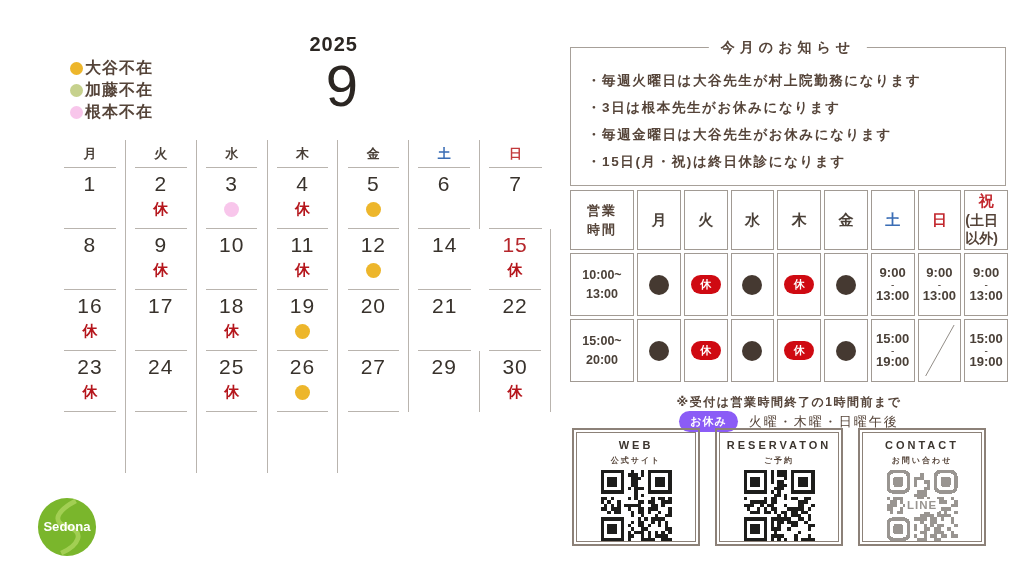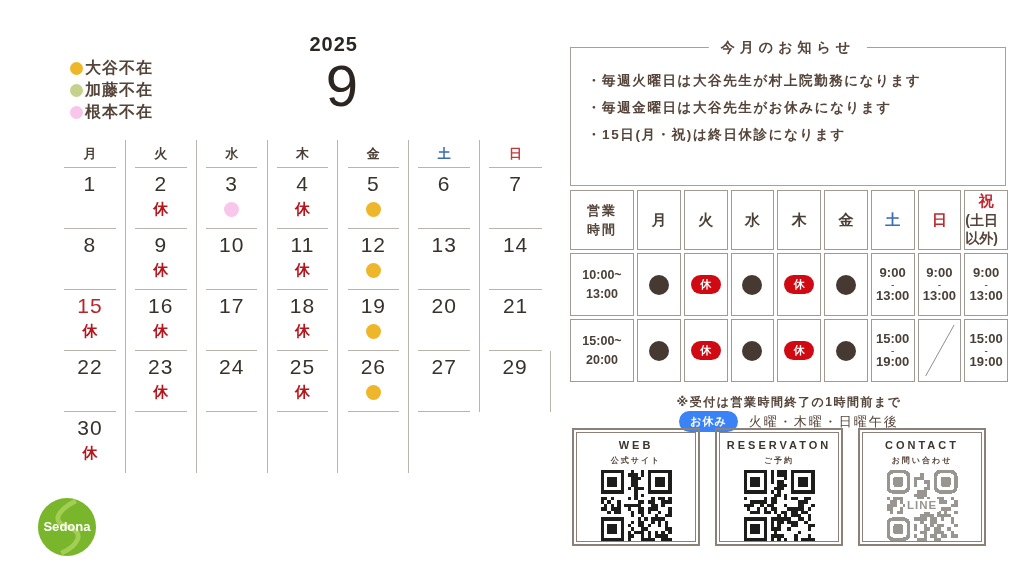--- a/index.html
+++ b/index.html
@@ -52,21 +52,21 @@
   .closed-pill{width:30px;height:19px;border-radius:10px;background:#cf0a12;color:#fff;
                font-size:11px;font-weight:700;display:flex;align-items:center;justify-content:center;}
   .t-line{font-size:13px;font-weight:600;color:#4a4038;line-height:14px;}
   .t-sep{font-size:10px;color:#4a4038;line-height:9px;}
   .slash-svg{position:absolute;left:0;top:0;width:100%;height:100%;}
 
   .note{position:absolute;left:570px;top:394px;width:438px;text-align:center;
         font-size:12px;font-weight:700;color:#554439;letter-spacing:1.5px;}
   .closed-line{position:absolute;left:570px;top:411px;width:438px;display:flex;
                align-items:center;justify-content:center;gap:11px;}
-  .closed-badge{background:#3b82f6;color:#fff;font-size:11px;font-weight:700;
+  .closed-badge{background:#8b5cf6;color:#fff;font-size:11px;font-weight:700;
                 padding:3px 11px;border-radius:11px;letter-spacing:1px;}
   .closed-days{font-size:13px;font-weight:400;color:#554439;letter-spacing:2px;text-align:center;}
 
   
   .qr-row{position:absolute;left:576px;top:432px;width:406px;display:flex;justify-content:space-between;}
   .qr-card{width:120px;height:110px;background:#fff;border:1px solid #8c8178;
            outline:2px solid #8c8178;outline-offset:2px;box-sizing:border-box;
            display:flex;flex-direction:column;align-items:center;padding-top:6px;}
   .qr-title{font-size:11px;font-weight:700;letter-spacing:3px;color:#3c352f;line-height:13px;}
   .qr-sub{font-size:8px;font-weight:700;letter-spacing:2px;color:#554439;margin:3px 0 4px;}
@@ -180,24 +180,20 @@
       <div class="cal-cell cal-day">
         <span class="d-num">11</span>
         <span class="d-mark">休</span>
         <span class="bline"></span>
       </div>
       <div class="cal-cell cal-day">
         <span class="d-num">12</span>
         <span class="d-dot" style="background: rgb(237, 182, 43);"></span>
         <span class="bline"></span>
       </div>
-      <div class="cal-cell cal-day">
-        <span class="d-num">13</span>
-        <span class="bline"></span>
-      </div>
       <div class="cal-cell cal-day col7">
         <span class="d-num">14</span>
         <span class="bline"></span>
       </div>
       <div class="cal-cell cal-day">
         <span class="d-num red">15</span>
         <span class="d-mark">休</span>
         <span class="bline"></span>
       </div>
       <div class="cal-cell cal-day">
@@ -265,20 +261,21 @@
       <div class="cal-cell cal-day"></div>
       <div class="cal-cell cal-day"></div>
       <div class="cal-cell cal-day"></div>
       <div class="cal-cell cal-day col7"></div>
     </div>
 
   <div class="ann">
     <div class="ann-title">今月のお知らせ</div>
     <div class="ann-items">
         <div class="ann-item">・毎週火曜日は大谷先生が村上院勤務になります</div>
+        <div class="ann-item">・3日は根本先生がお休みになります</div>
         <div class="ann-item">・毎週金曜日は大谷先生がお休みになります</div>
         <div class="ann-item">・15日(月・祝)は終日休診になります</div>
       </div>
   </div>
 
   <div class="hours">
       <div class="h-cell">
         <span class="h-corner-line">営業</span>
         <span class="h-corner-line">時間</span>
       </div>

